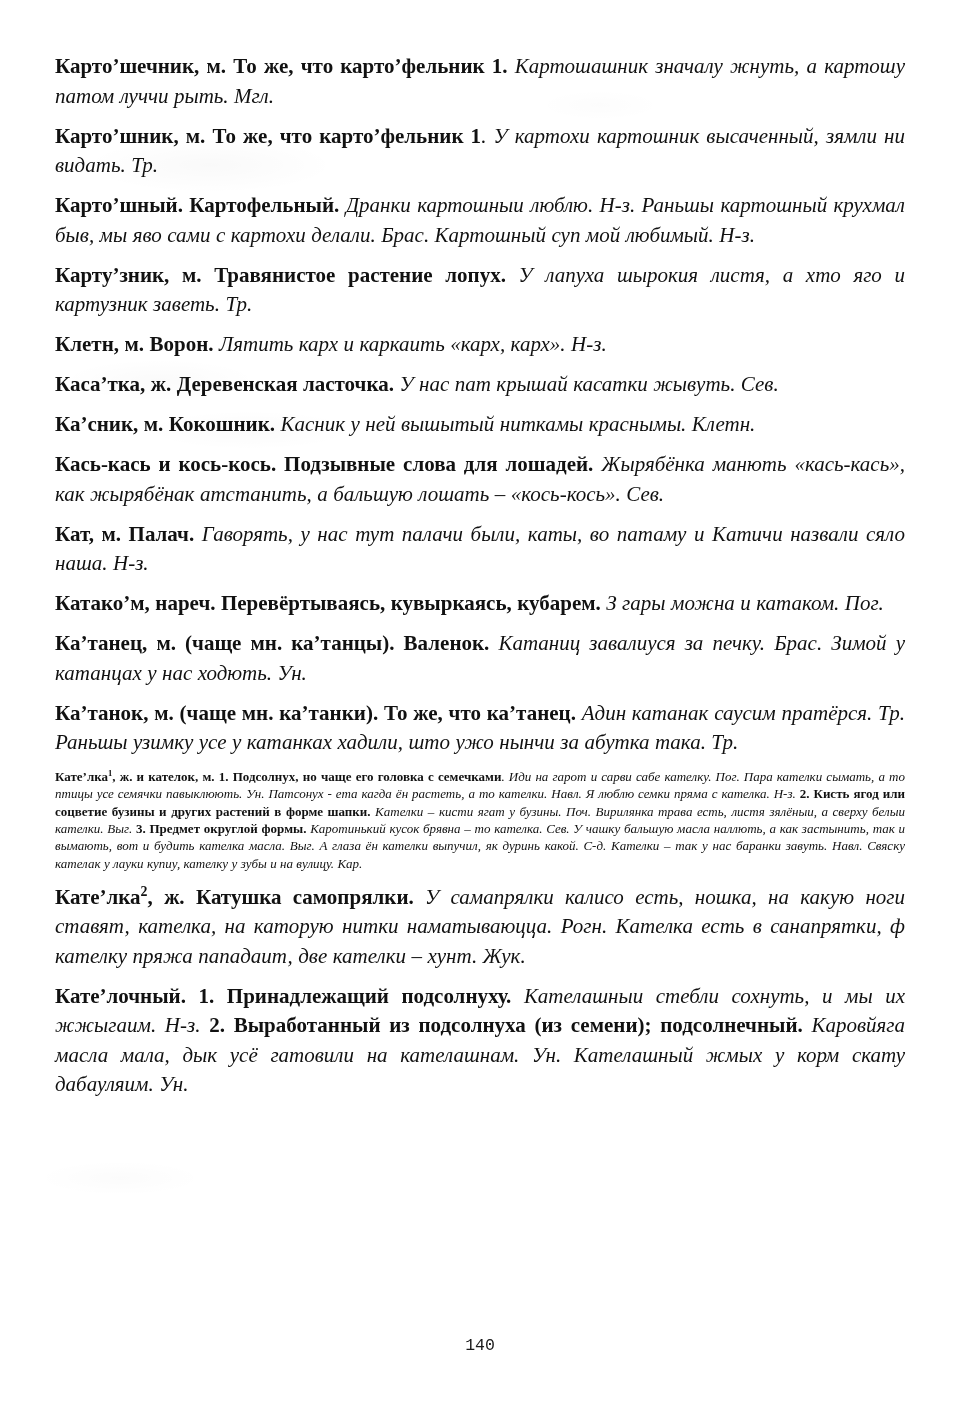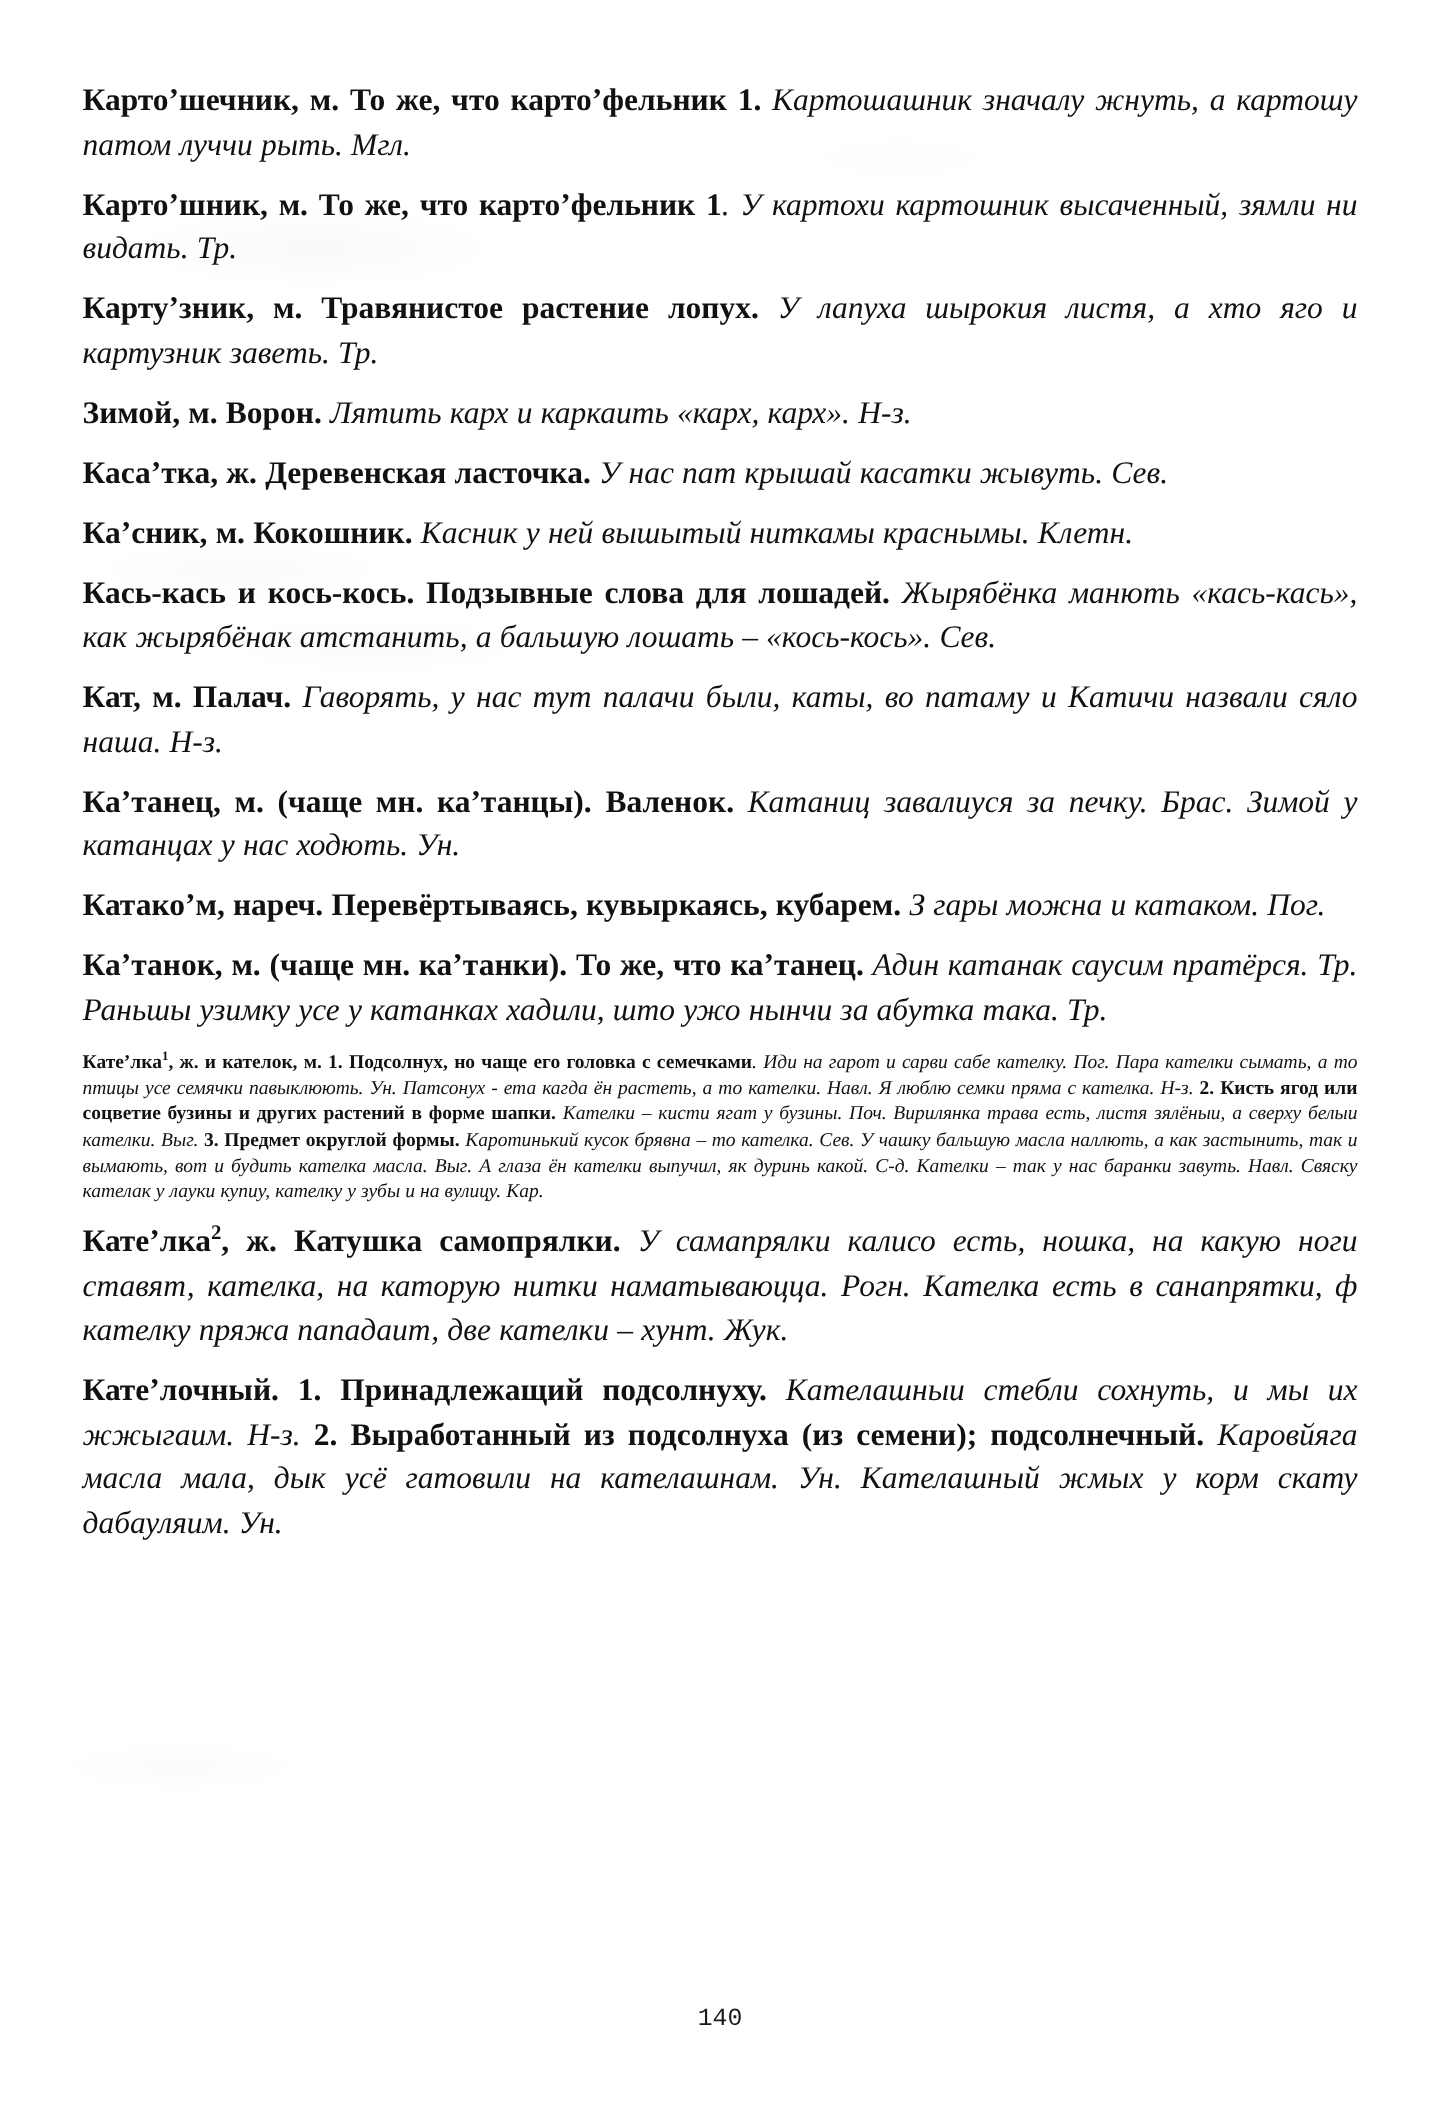--- a/index.html
+++ b/index.html
@@ -79,27 +79,28 @@
   }
 </style>
 </head>
 <body>
 
 <div class="page-scan"></div>
 
 <div class="text-column" id="entries-root">
     <p class="entry"><span class="hw">Картоʼшечник, м. То же, что картоʼфельник 1.</span><span class="ex"> Картошашник значалу жнуть, а картошу патом луччи рыть. Мгл.</span></p>
     <p class="entry"><span class="hw">Картоʼшник, м. То же, что картоʼфельник 1</span><span class="ex">. У картохи картошник высаченный, зямли ни видать. Тр.</span></p>
+    <p class="entry"><span class="hw">Картоʼшный.  Картофельный.</span><span class="ex"> Дранки картошныи люблю. Н-з. Раньшы картошный крухмал быв, мы яво сами с картохи делали. Брас. Картошный суп мой любимый. Н-з.</span></p>
     <p class="entry"><span class="hw">Картуʼзник, м. Травянистое растение лопух.</span><span class="ex"> У лапуха шырокия листя, а хто яго и картузник заветь. Тр.</span></p>
-    <p class="entry"><span class="hw">Зимой, м. Ворон.</span><span class="ex"> Лятить карх и каркаить «карх, карх». Н-з.</span></p>
+    <p class="entry"><span class="hw">Клетн, м. Ворон.</span><span class="ex"> Лятить карх и каркаить «карх, карх». Н-з.</span></p>
     <p class="entry"><span class="hw">Касаʼтка, ж. Деревенская ласточка.</span><span class="ex"> У нас пат крышай касатки жывуть. Сев.</span></p>
     <p class="entry"><span class="hw">Каʼсник, м. Кокошник.</span><span class="ex"> Касник у ней вышытый ниткамы краснымы. Клетн.</span></p>
     <p class="entry"><span class="hw">Кась-кась и кось-кось. Подзывные слова для лошадей.</span><span class="ex"> Жырябёнка манють «кась-кась», как жырябёнак атстанить, а бальшую лошать – «кось-кось». Сев.</span></p>
     <p class="entry"><span class="hw">Кат, м. Палач.</span><span class="ex"> Гаворять, у нас тут палачи были, каты, во патаму и Катичи назвали сяло наша. Н-з.</span></p>
+    <p class="entry"><span class="hw">Катакоʼм, нареч. Перевёртываясь, кувыркаясь, кубарем.</span><span class="ex"> З гары можна и катаком. Пог.</span></p>
     <p class="entry"><span class="hw">Каʼтанец, м. (чаще мн. каʼтанцы). Валенок.</span><span class="ex"> Катаниц завалиуся за печку. Брас. Зимой у катанцах у нас ходють. Ун.</span></p>
-    <p class="entry"><span class="hw">Катакоʼм, нареч. Перевёртываясь, кувыркаясь, кубарем.</span><span class="ex"> З гары можна и катаком. Пог.</span></p>
     <p class="entry"><span class="hw">Каʼтанок, м. (чаще мн. каʼтанки). То же, что  каʼтанец.</span><span class="ex"> Адин катанак саусим пратёрся. Тр. Раньшы узимку усе у катанках хадили, што ужо нынчи за абутка така. Тр.</span></p>
     <p class="entry dense"><span class="hw">Катеʼлка<sup>1</sup>, ж. и кателок, м. 1. Подсолнух, но чаще его головка с семечками</span><span class="ex">. Иди на гарот и сарви сабе кателку. Пог. Пара кателки сымать, а то птицы усе семячки павыклюють. Ун. Патсонух - ета кагда ён растеть, а то кателки. Навл. Я люблю семки пряма с кателка. Н-з.  </span><span class="hw">2. Кисть ягод или соцветие бузины и других растений в форме шапки.</span><span class="ex"> Кателки – кисти ягат у бузины. Поч. Вирилянка трава есть, листя зялёныи, а сверху белыи кателки. Выг. </span><span class="hw">3. Предмет округлой формы.</span><span class="ex"> Каротинький кусок брявна – то кателка. Сев. У чашку бальшую масла наллють, а как застынить, так и вымають, вот и будить кателка масла. Выг. А глаза ён кателки выпучил, як дуринь какой. С-д.  Кателки – так у нас баранки завуть. Навл. Свяску кателак у лауки купиу, кателку у зубы и на вулицу. Кар.</span></p>
     <p class="entry"><span class="hw">Катеʼлка<sup>2</sup>, ж. Катушка самопрялки.</span><span class="ex"> У самапрялки калисо есть, ношка, на какую ноги ставят, кателка, на каторую нитки наматываюцца. Рогн. Кателка есть в санапрятки, ф кателку пряжа пападаит, две кателки – хунт. Жук.</span></p>
     <p class="entry"><span class="hw">Катеʼлочный. 1. Принадлежащий подсолнуху.</span><span class="ex"> Кателашныи стебли сохнуть, и мы их жжыгаим. Н-з.  </span><span class="hw">2. Выработанный из подсолнуха (из семени); подсолнечный.</span><span class="ex"> Каровйяга масла мала, дык усё гатовили на кателашнам. Ун. Кателашный жмых у корм скату дабауляим. Ун.</span></p>
   </div>
 
 <div class="page-number">140</div>
 
 </body></html>

